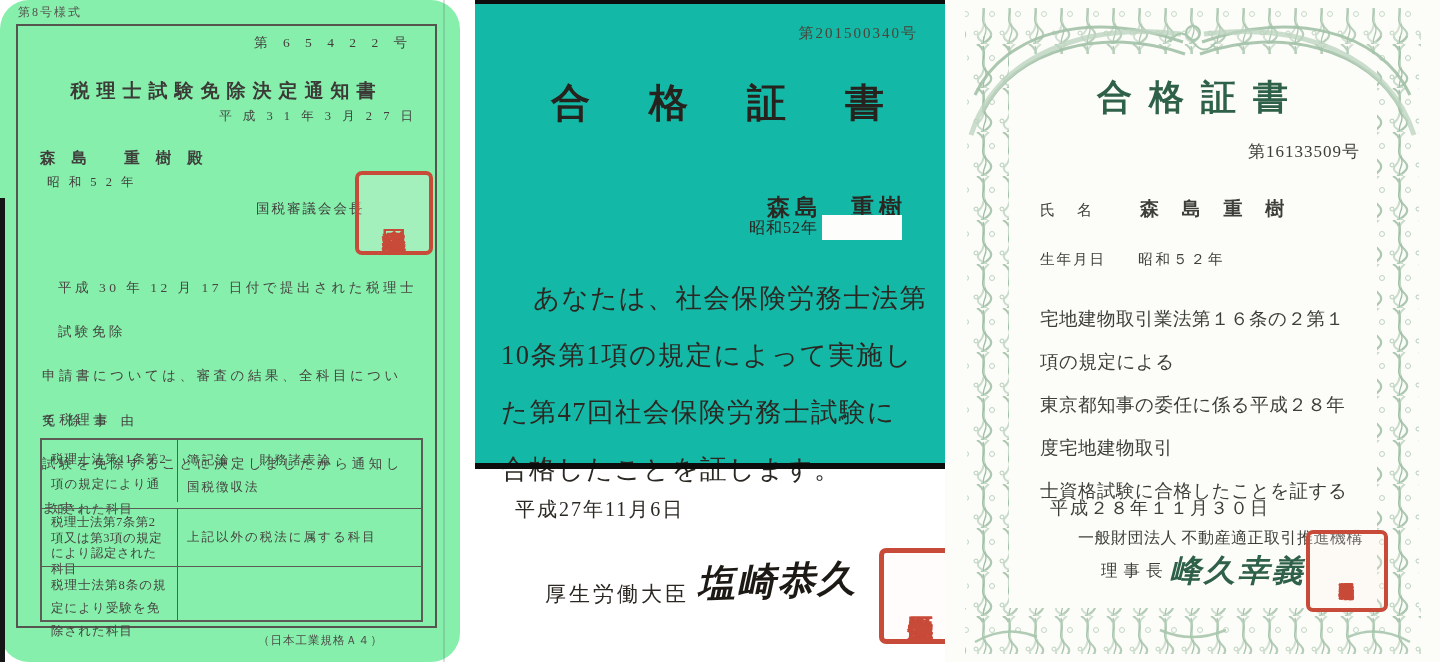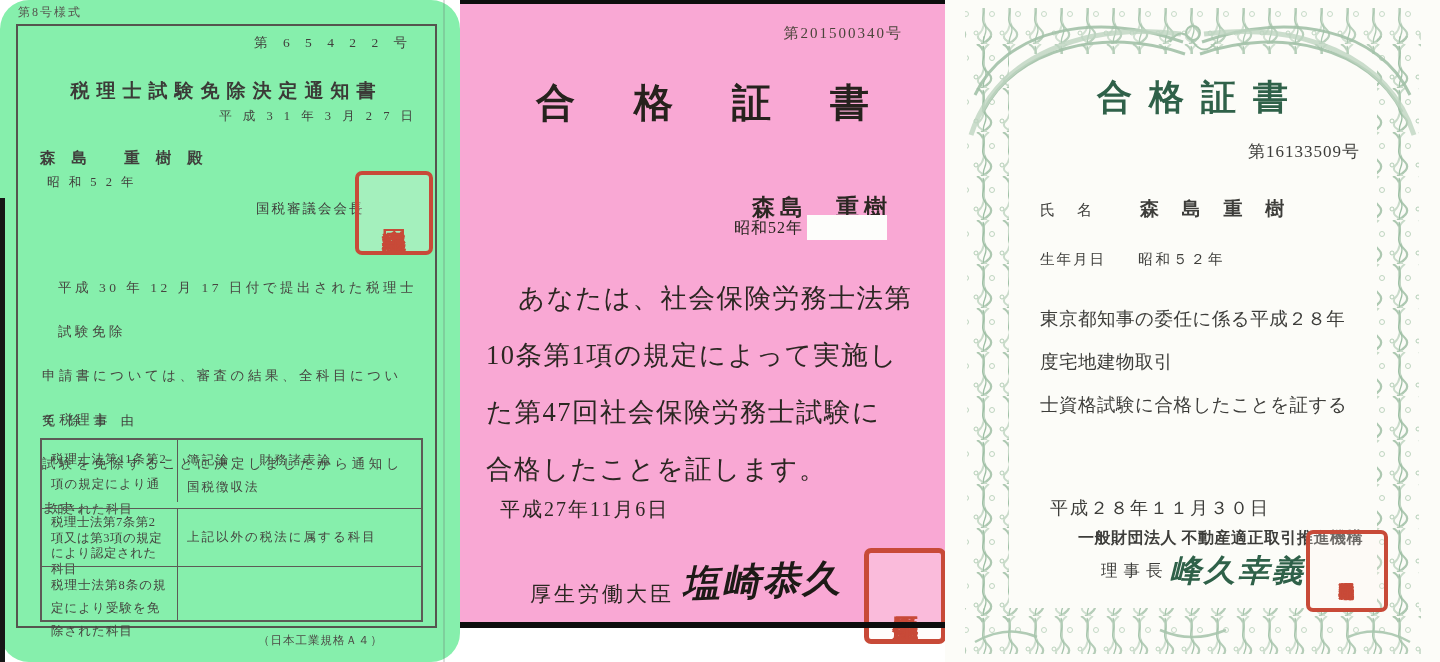--- a/index.html
+++ b/index.html
@@ -30,21 +30,21 @@
   .r1l { height:62px; line-height:25px; letter-spacing:1px; }
   .r2l { height:58px; line-height:15.5px; letter-spacing:.5px; padding-top:6px; }
   .r3l { height:54px; line-height:23px; letter-spacing:1px; }
   .r1v div { line-height:27px; letter-spacing:2px; }
   .r2v { display:flex; align-items:center; letter-spacing:2px; }
   .jis-note { position:absolute; left:258px; top:633px; font-size:11.5px; letter-spacing:1px; color:#4c4b46; }
   .photo-edge { position:absolute; left:443px; top:0; width:2px; height:662px; background:rgba(100,100,100,.22); }
   .black-sliver { position:absolute; left:0; top:198px; width:5px; height:464px; background:#161616; }
 
   
-  .panel-mid { position:absolute; left:460px; top:0; width:485px; height:628px; background:#f9a8d4; color:#2b2722; }
+  .panel-mid { position:absolute; left:475px; top:0; width:485px; height:469px; background:#14b8a6; color:#2b2722; }
   .strip-top { position:absolute; left:0; top:0; width:100%; height:4px; background:#0d0d0d; }
   .strip-bottom { position:absolute; left:0; bottom:0; width:100%; height:6px; background:#0d0d0d; }
   .mid-number { position:absolute; top:24px; right:42px; font-size:15px; letter-spacing:2px; color:#4a443a; }
   .mid-title { position:absolute; top:76px; left:0; width:100%; text-align:center; font-size:39px; font-weight:700; letter-spacing:10px; text-indent:10px; color:#26221d; }
   .mid-name { position:absolute; left:292px; top:180px; font-size:23px; letter-spacing:5px; font-weight:600;margin-top:12px; }
   .mid-birth { position:absolute; left:274px; top:218px; font-size:16px; letter-spacing:1px; }
   .redact-box { position:absolute; left:347px; top:215px; width:80px; height:25px; background:#fdfdfb; }
   .mid-body { position:absolute; left:26px; top:270px; width:448px; font-size:26.5px; letter-spacing:1.5px; line-height:57px; font-weight:500; }
   .mid-body .indent { padding-left:32px; }
   .mid-date { position:absolute; left:40px; top:496px; font-size:20px; letter-spacing:2px; }
@@ -58,21 +58,21 @@
   .right-title { position:absolute; top:74px; left:0; width:100%; text-align:center; font-size:35px; font-weight:700; letter-spacing:17px; text-indent:17px; color:#2f6149; }
   .right-number { position:absolute; top:140px; right:80px; font-size:17px; letter-spacing:1px; }
   .right-name-row { position:absolute; left:95px; top:196px; display:flex; align-items:baseline; }
   .right-name-label { font-size:15px; letter-spacing:22px; }
   .right-name { font-size:19px; font-weight:600; letter-spacing:9px; margin-left:26px; }
   .right-birth-row { position:absolute; left:95px; top:250px; display:flex; }
   .right-birth-label { font-size:14.5px; letter-spacing:2px; }
   .right-birth { font-size:14.5px; letter-spacing:3px; margin-left:32px; }
   .right-body { position:absolute; left:95px; top:298px; width:318px; font-size:18.5px; letter-spacing:.5px; line-height:43px; }
   .right-date { position:absolute; left:105px; top:468px; font-size:18px; letter-spacing:2px;margin-top:28px; }
-  .right-org { position:absolute; left:133px; top:528px; font-size:16px; font-weight:700; letter-spacing:.5px; }
+  .right-org { position:absolute; left:133px; top:528px; font-size:16px; font-weight:400; letter-spacing:.5px; }
   .right-issuer-title { position:absolute; left:156px; top:560px; font-size:16.5px; letter-spacing:6px; }
   .right-signature { position:absolute; left:225px; top:550px; font-size:31px; font-weight:700; font-style:italic; color:#2f6149; letter-spacing:3px; }
   .seal-right { position:absolute; left:361px; top:530px; width:82px; height:82px; font-size:15.5px; line-height:19px; border-width:4px; }
 </style>
 </head>
 <body>
 
 <div class="stage">
 
   <section class="panel-left">
@@ -167,20 +167,21 @@
     <div class="right-number">第16133509号</div>
     <div class="right-name-row">
       <span class="right-name-label">氏名</span>
       <span class="right-name">森 島 重 樹</span>
     </div>
     <div class="right-birth-row">
       <span class="right-birth-label">生年月日</span>
       <span class="right-birth">昭和５２年</span>
     </div>
     <div class="right-body">
+      <div>宅地建物取引業法第１６条の２第１項の規定による</div>
       <div>東京都知事の委任に係る平成２８年度宅地建物取引</div>
       <div>士資格試験に合格したことを証する</div>
     </div>
     <div class="right-date">平成２８年１１月３０日</div>
     <div class="right-org">一般財団法人 不動産適正取引推進機構</div>
     <div class="right-issuer-title">理事長</div>
     <div class="right-signature">峰久幸義</div>
     <div class="seal seal-right">不動産適正取引推進機構理事長之印</div>
   </section>
 

